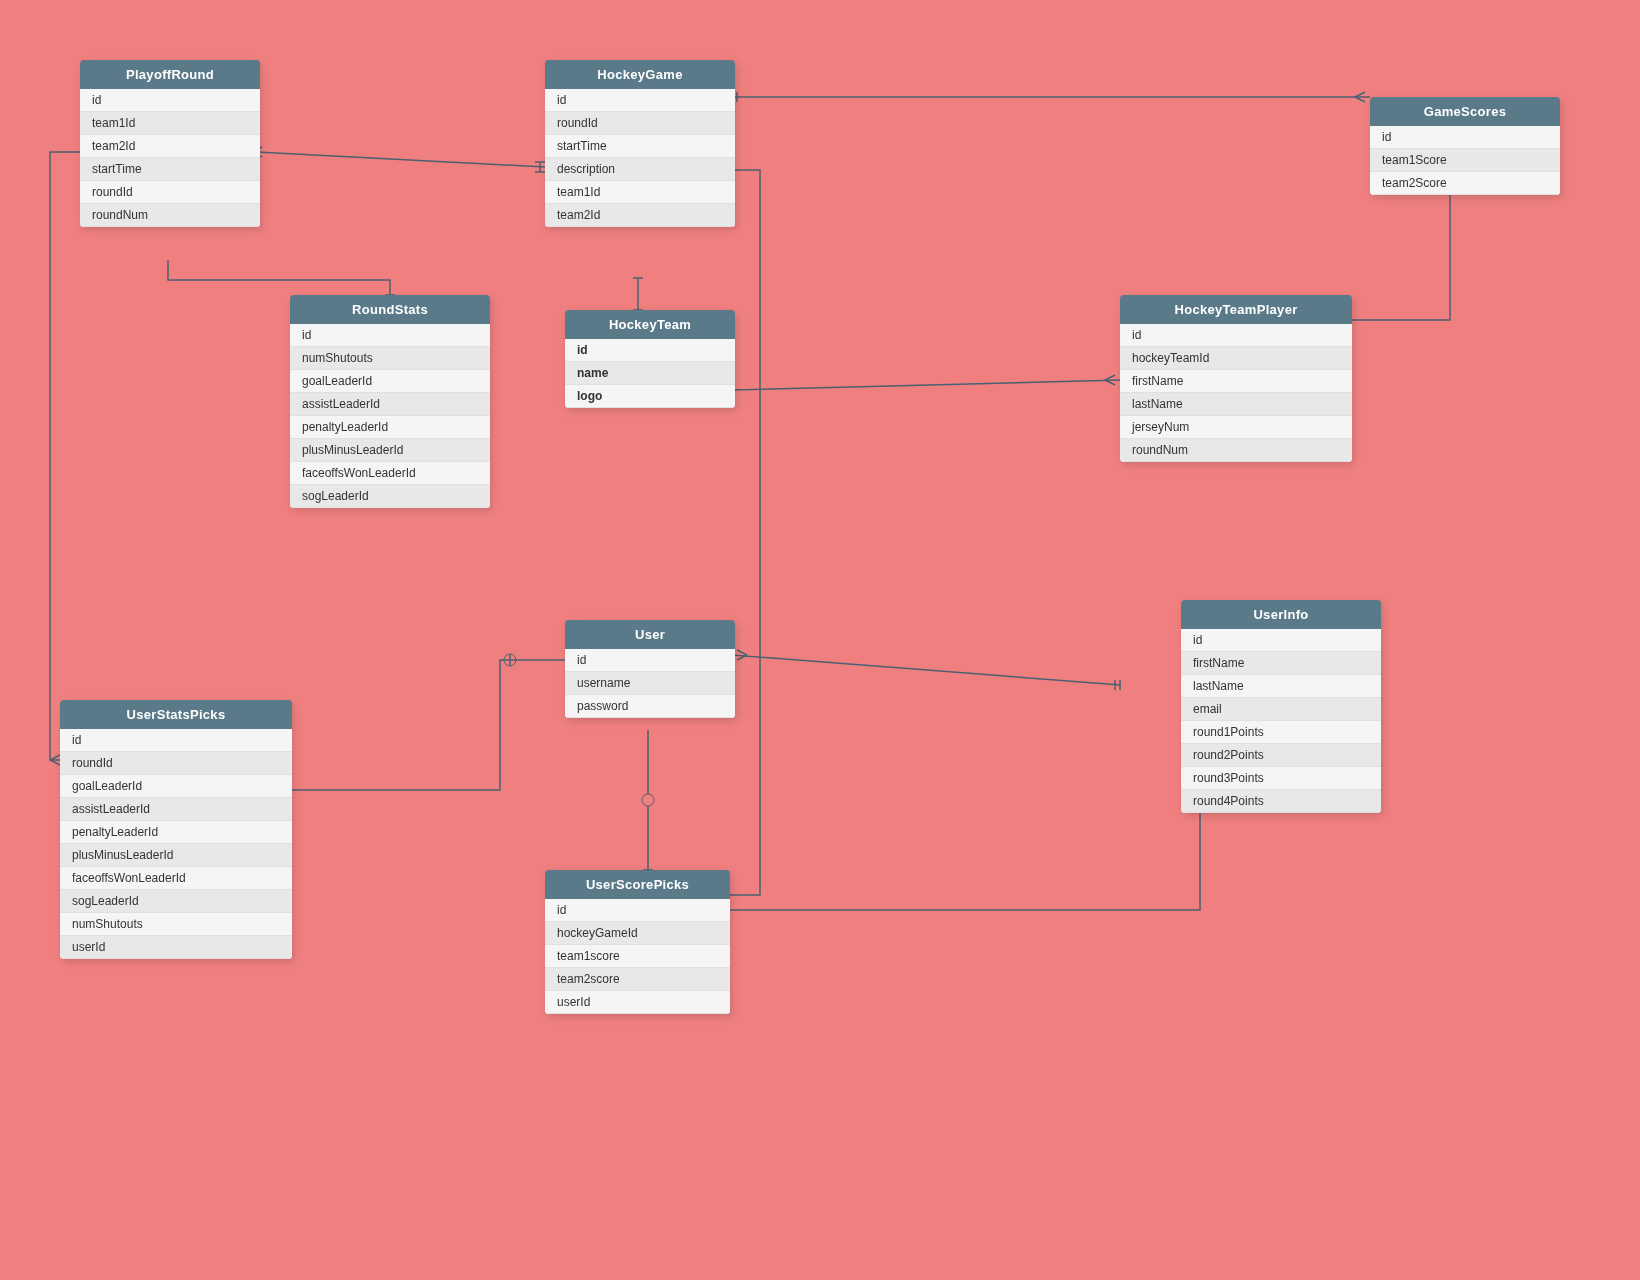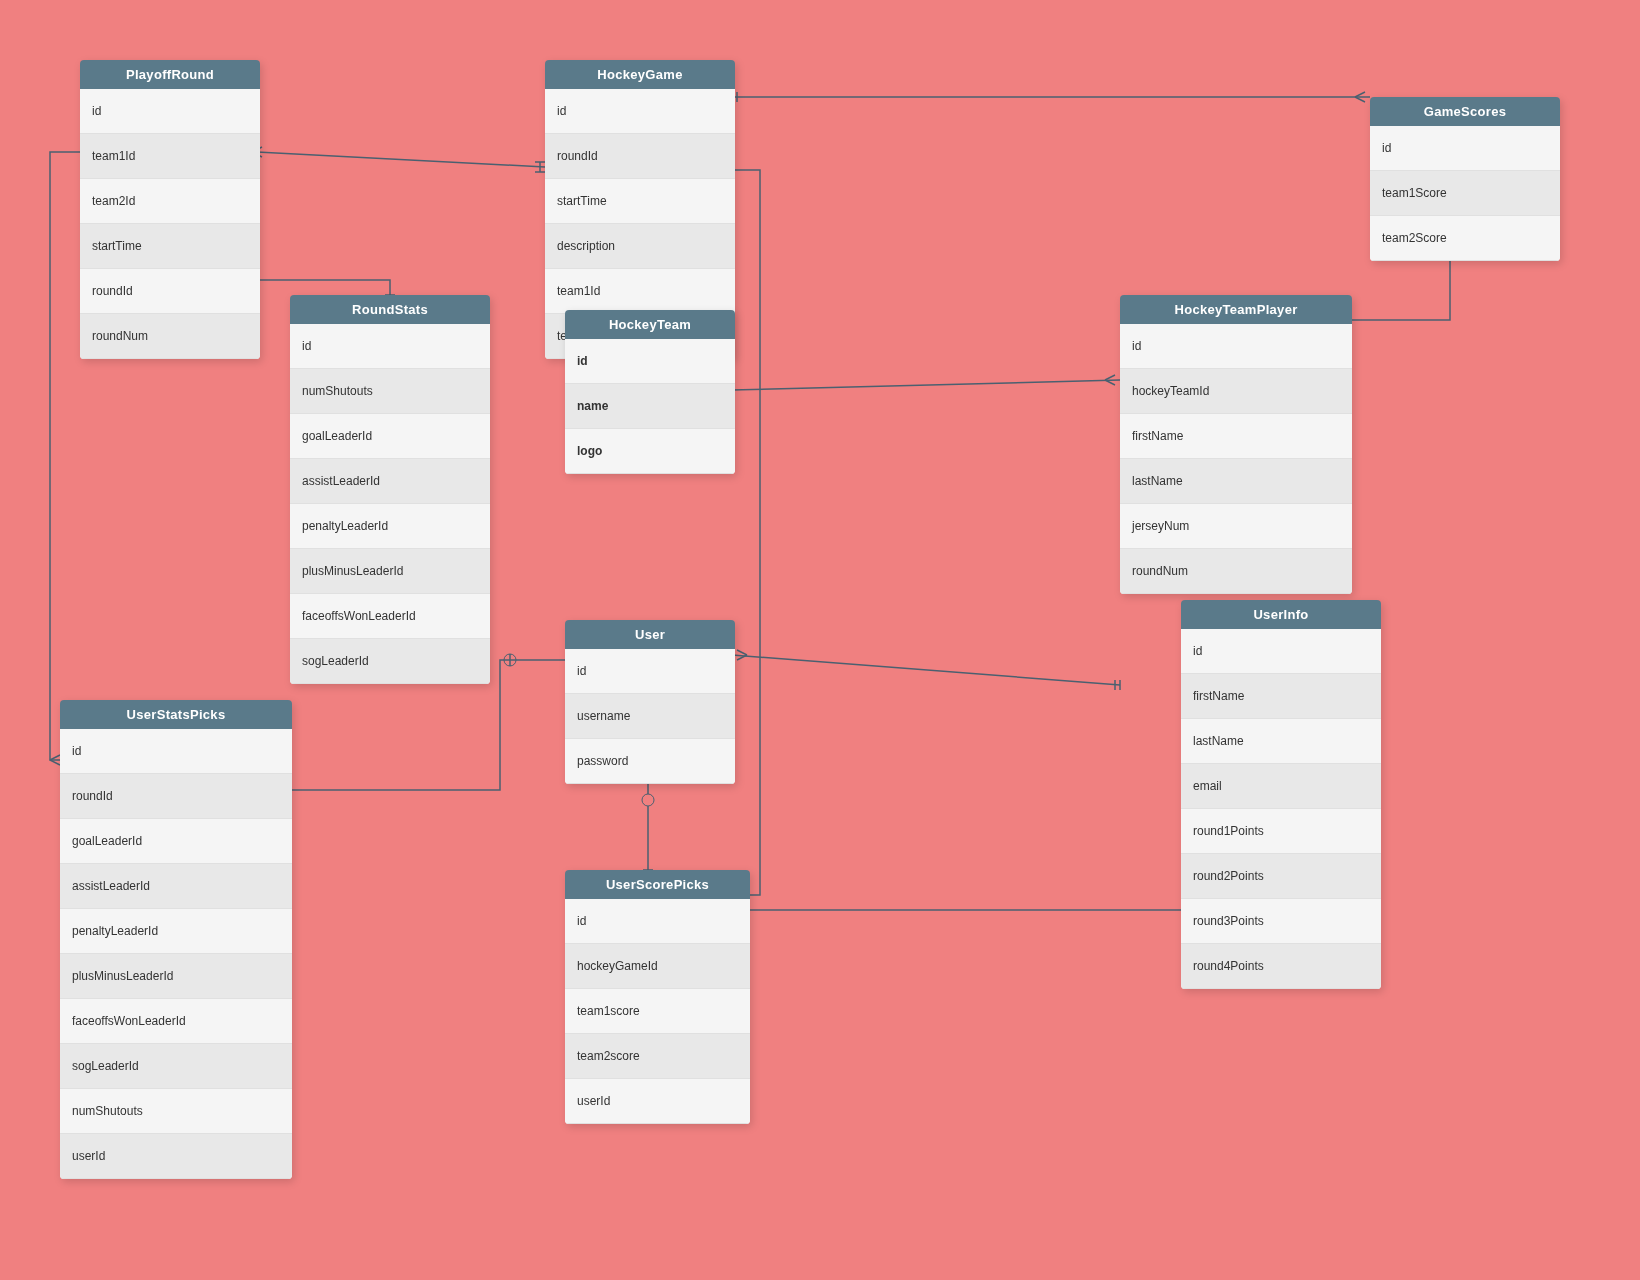--- a/index.html
+++ b/index.html
@@ -29,21 +29,21 @@
       font-weight: bold;
       font-size: 13px;
       padding: 7px 12px;
       text-align: center;
       letter-spacing: 0.3px;
     }
     .er-table-body {
       background-color: #f0f0f0;
     }
     .er-table-row {
-      padding: 15px 12px;
+      padding: 4px 12px;
       font-size: 12px;
       color: #333;
       border-bottom: 1px solid #e0e0e0;
       background: #f5f5f5;
     }
     .er-table-row:nth-child(even) {
       background: #e8e8e8;
     }
     .er-table-row.bold-row {
       font-weight: bold;
@@ -256,21 +256,21 @@
       <div class="er-table-row">assistLeaderId</div>
       <div class="er-table-row">penaltyLeaderId</div>
       <div class="er-table-row">plusMinusLeaderId</div>
       <div class="er-table-row">faceoffsWonLeaderId</div>
       <div class="er-table-row">sogLeaderId</div>
       <div class="er-table-row">numShutouts</div>
       <div class="er-table-row">userId</div>
     </div>
   </div>
 
-  <div class="er-table" style="left:545px;top:870px;width:185px;margin-left:20px;">
+  <div class="er-table" style="left:545px;top:870px;width:185px;">
     <div class="er-table-header">UserScorePicks</div>
     <div class="er-table-body">
       <div class="er-table-row">id</div>
       <div class="er-table-row">hockeyGameId</div>
       <div class="er-table-row">team1score</div>
       <div class="er-table-row">team2score</div>
       <div class="er-table-row">userId</div>
     </div>
   </div>
 

